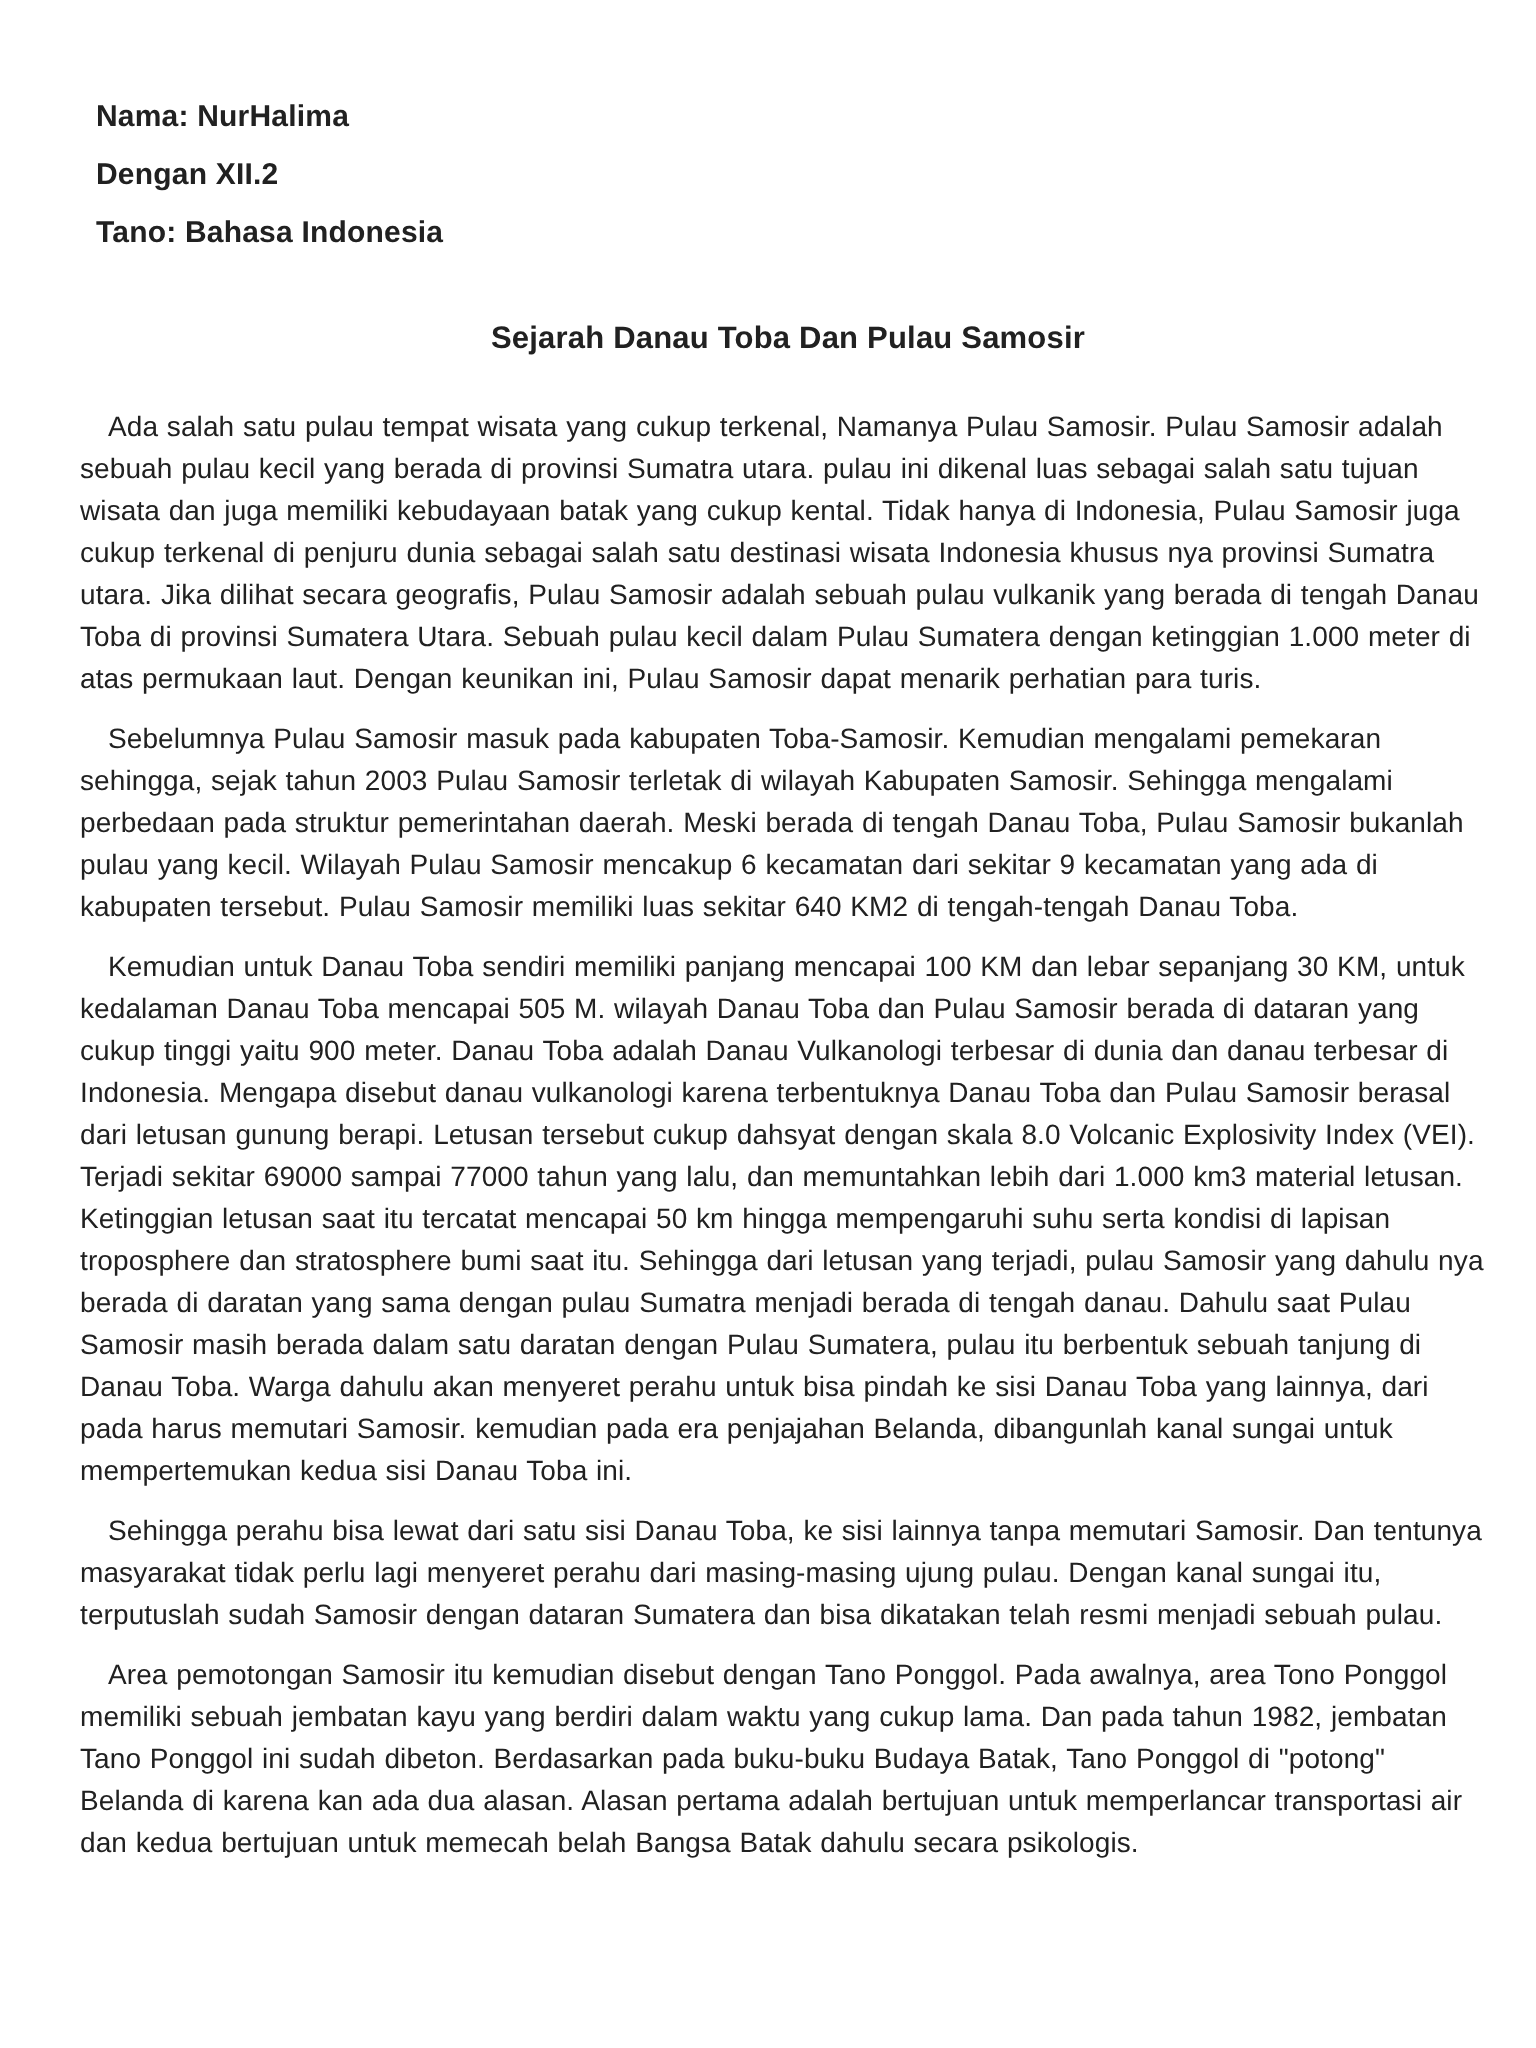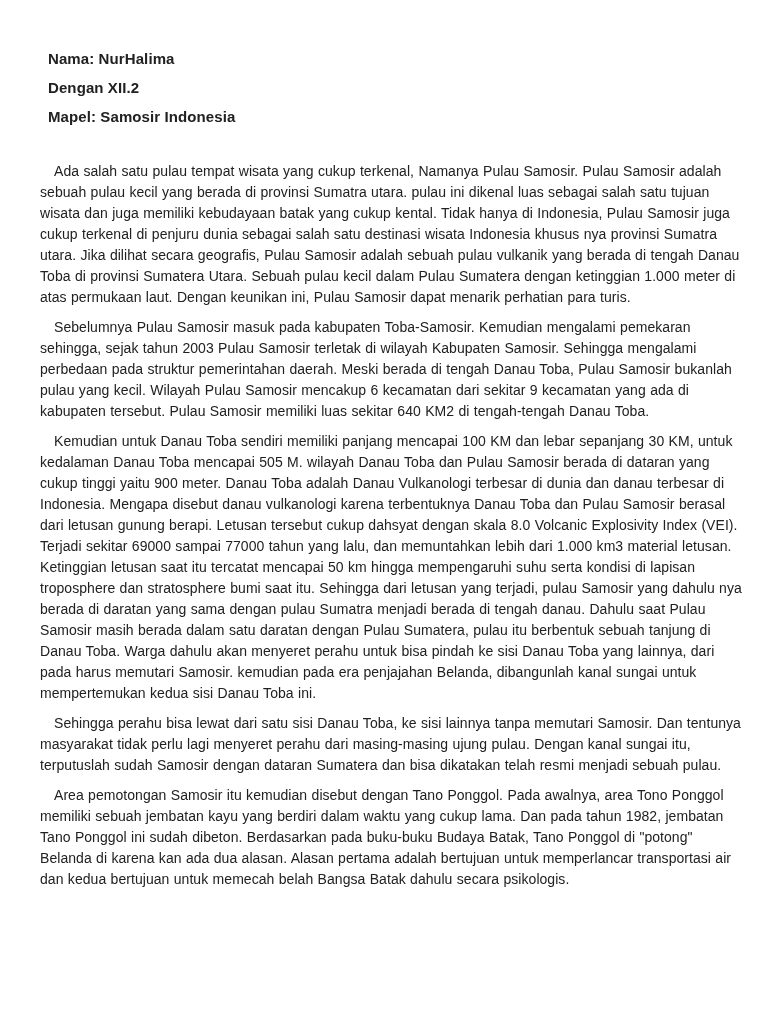--- a/index.html
+++ b/index.html
@@ -46,23 +46,24 @@
   }
 </style>
 </head>
 <body>
 
 <div class="page">
 
   <div class="doc-header">
     <div class="hline">Nama: NurHalima</div>
     <div class="hline">Dengan XII.2</div>
-    <div class="hline">Mapel: Samosir Indonesia</div>
+    <div class="hline">Tano: Bahasa Indonesia</div>
   </div>
 
+  <div class="doc-title">Sejarah Danau Toba Dan Pulau Samosir</div>
 
   <div class="doc-body">
 
   <p>Ada salah satu pulau tempat wisata yang cukup terkenal, Namanya Pulau Samosir. Pulau Samosir adalah sebuah pulau kecil yang berada di provinsi Sumatra utara. pulau ini dikenal luas sebagai salah satu tujuan wisata dan juga memiliki kebudayaan batak yang cukup kental. Tidak hanya di Indonesia, Pulau Samosir juga cukup terkenal di penjuru dunia sebagai salah satu destinasi wisata Indonesia khusus nya provinsi Sumatra utara. Jika dilihat secara geografis, Pulau Samosir adalah sebuah pulau vulkanik yang berada di tengah Danau Toba di provinsi Sumatera Utara. Sebuah pulau kecil dalam Pulau Sumatera dengan ketinggian 1.000 meter di atas permukaan laut. Dengan keunikan ini, Pulau Samosir dapat menarik perhatian para turis.</p>
       <p>Sebelumnya Pulau Samosir masuk pada kabupaten Toba-Samosir. Kemudian mengalami pemekaran sehingga, sejak tahun 2003 Pulau Samosir terletak di wilayah Kabupaten Samosir. Sehingga mengalami perbedaan pada struktur pemerintahan daerah. Meski berada di tengah Danau Toba, Pulau Samosir bukanlah pulau yang kecil. Wilayah Pulau Samosir mencakup 6 kecamatan dari sekitar 9 kecamatan yang ada di kabupaten tersebut. Pulau Samosir memiliki luas sekitar 640 KM2 di tengah-tengah Danau Toba.</p>
       <p>Kemudian untuk Danau Toba sendiri memiliki panjang mencapai 100 KM dan lebar sepanjang 30 KM, untuk kedalaman Danau Toba mencapai 505 M. wilayah Danau Toba dan Pulau Samosir berada di dataran yang cukup tinggi yaitu 900 meter. Danau Toba adalah Danau Vulkanologi terbesar di dunia dan danau terbesar di Indonesia. Mengapa disebut danau vulkanologi karena terbentuknya Danau Toba dan Pulau Samosir berasal dari letusan gunung berapi. Letusan tersebut cukup dahsyat dengan skala 8.0 Volcanic Explosivity Index (VEI). Terjadi sekitar 69000 sampai 77000 tahun yang lalu, dan memuntahkan lebih dari 1.000 km3 material letusan. Ketinggian letusan saat itu tercatat mencapai 50 km hingga mempengaruhi suhu serta kondisi di lapisan troposphere dan stratosphere bumi saat itu. Sehingga dari letusan yang terjadi, pulau Samosir yang dahulu nya berada di daratan yang sama dengan pulau Sumatra menjadi berada di tengah danau. Dahulu saat Pulau Samosir masih berada dalam satu daratan dengan Pulau Sumatera, pulau itu berbentuk sebuah tanjung di Danau Toba. Warga dahulu akan menyeret perahu untuk bisa pindah ke sisi Danau Toba yang lainnya, dari pada harus memutari Samosir. kemudian pada era penjajahan Belanda, dibangunlah kanal sungai untuk mempertemukan kedua sisi Danau Toba ini.</p>
       <p>Sehingga perahu bisa lewat dari satu sisi Danau Toba, ke sisi lainnya tanpa memutari Samosir. Dan tentunya masyarakat tidak perlu lagi menyeret perahu dari masing-masing ujung pulau. Dengan kanal sungai itu, terputuslah sudah Samosir dengan dataran Sumatera dan bisa dikatakan telah resmi menjadi sebuah pulau.</p>
       <p>Area pemotongan Samosir itu kemudian disebut dengan Tano Ponggol. Pada awalnya, area Tono Ponggol memiliki sebuah jembatan kayu yang berdiri dalam waktu yang cukup lama. Dan pada tahun 1982, jembatan Tano Ponggol ini sudah dibeton. Berdasarkan pada buku-buku Budaya Batak, Tano Ponggol di "potong" Belanda di karena kan ada dua alasan. Alasan pertama adalah bertujuan untuk memperlancar transportasi air dan kedua bertujuan untuk memecah belah Bangsa Batak dahulu secara psikologis.</p>
     </div>
 

